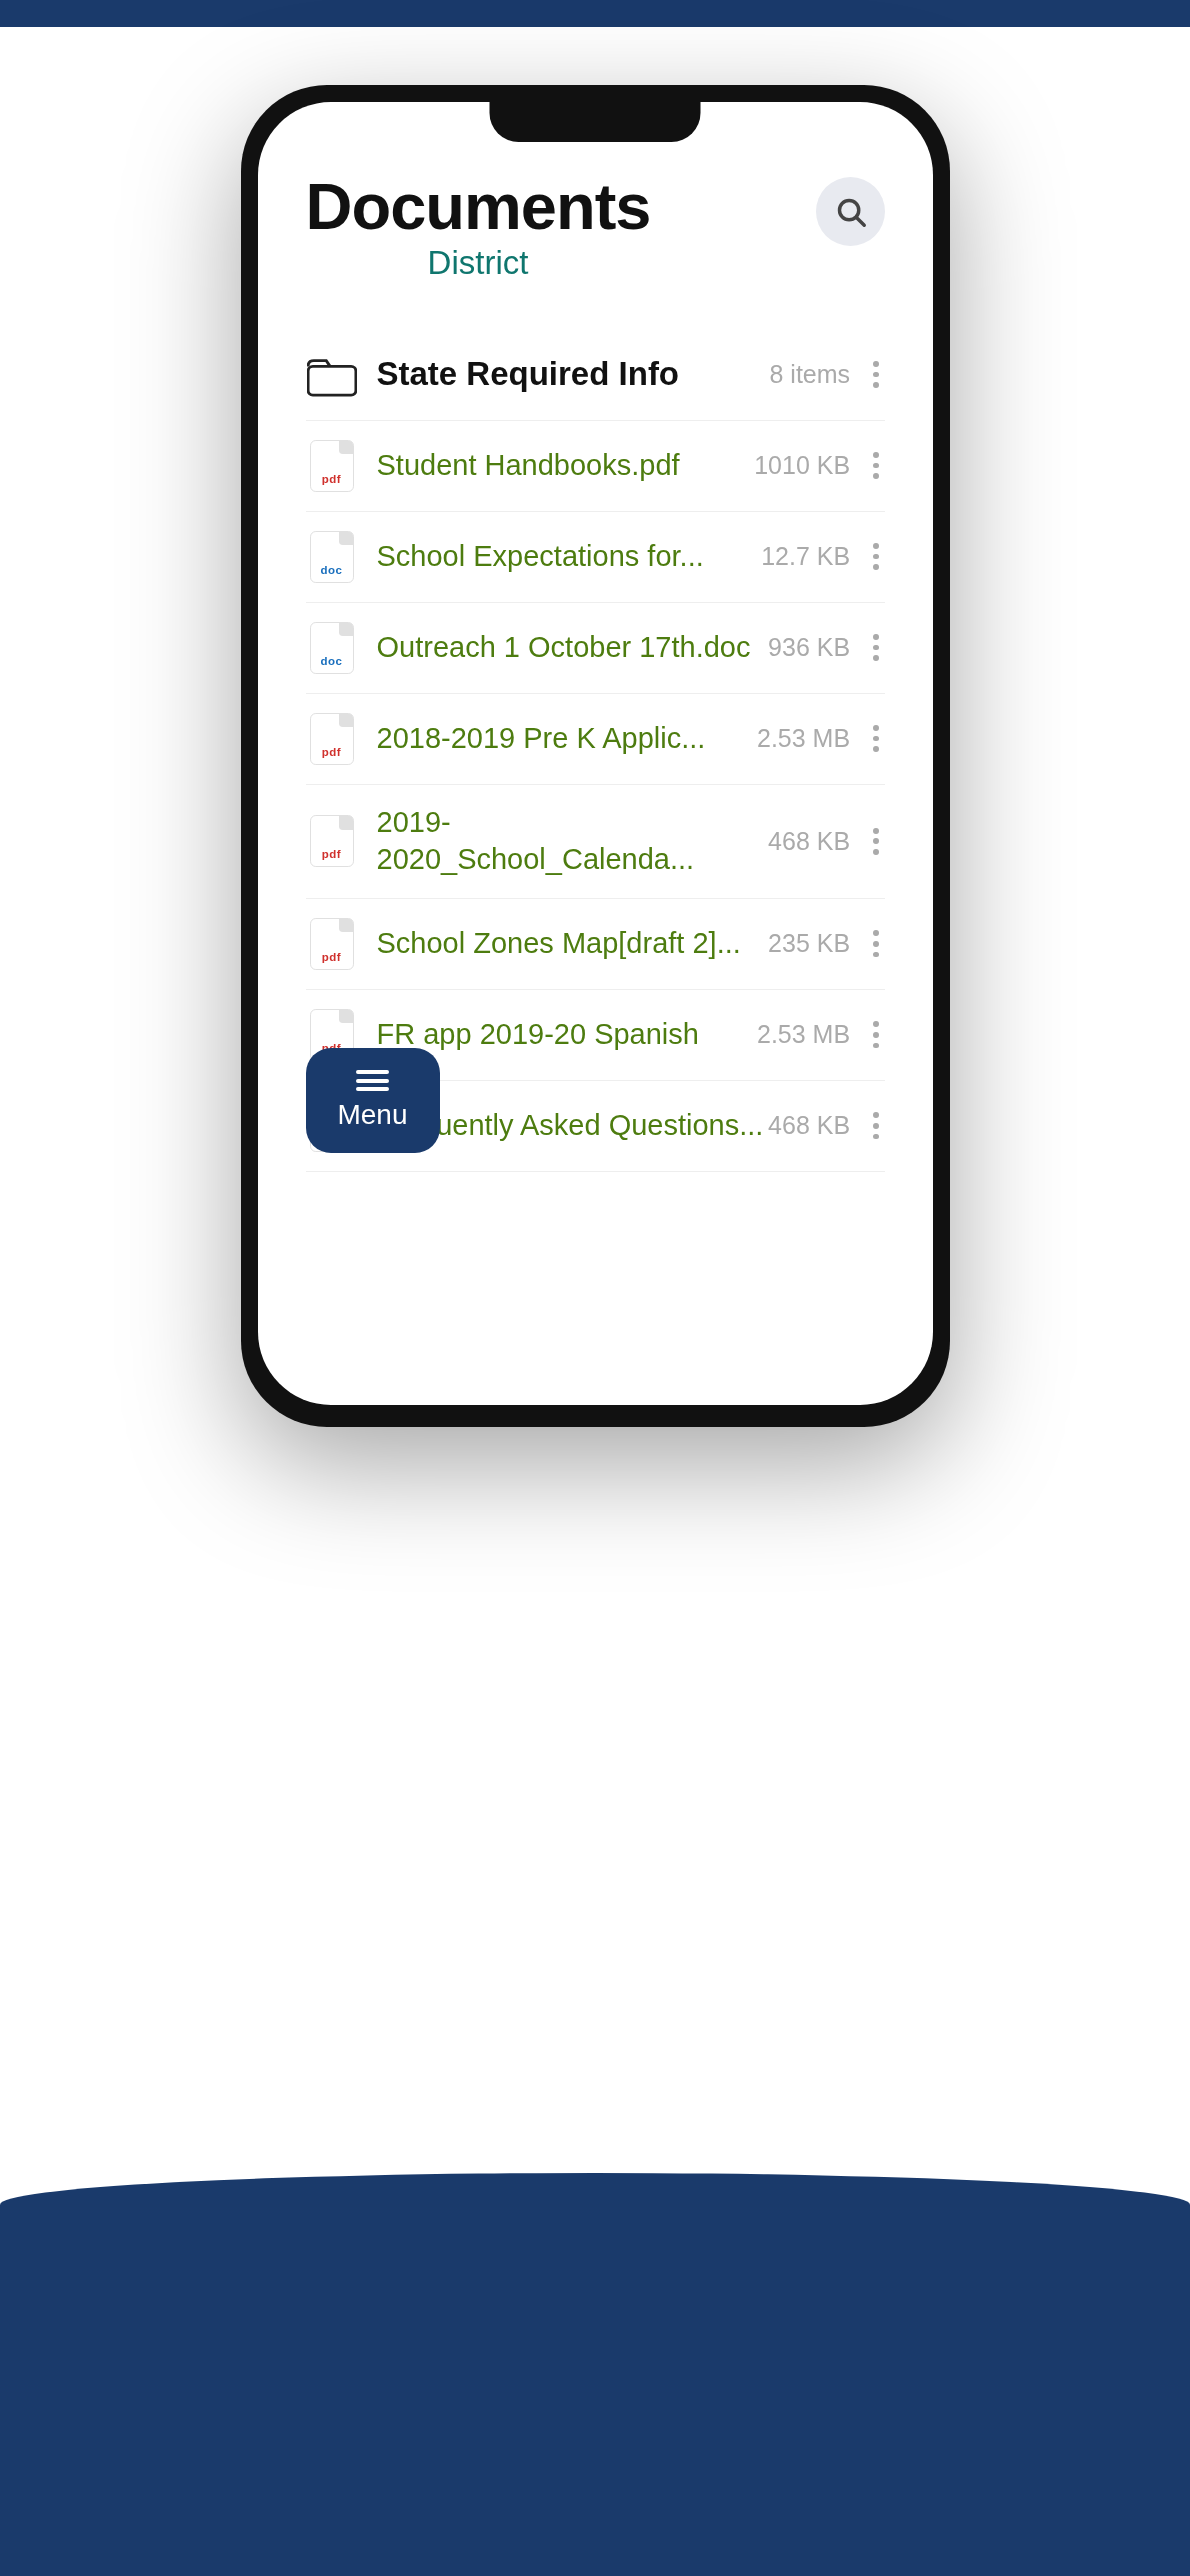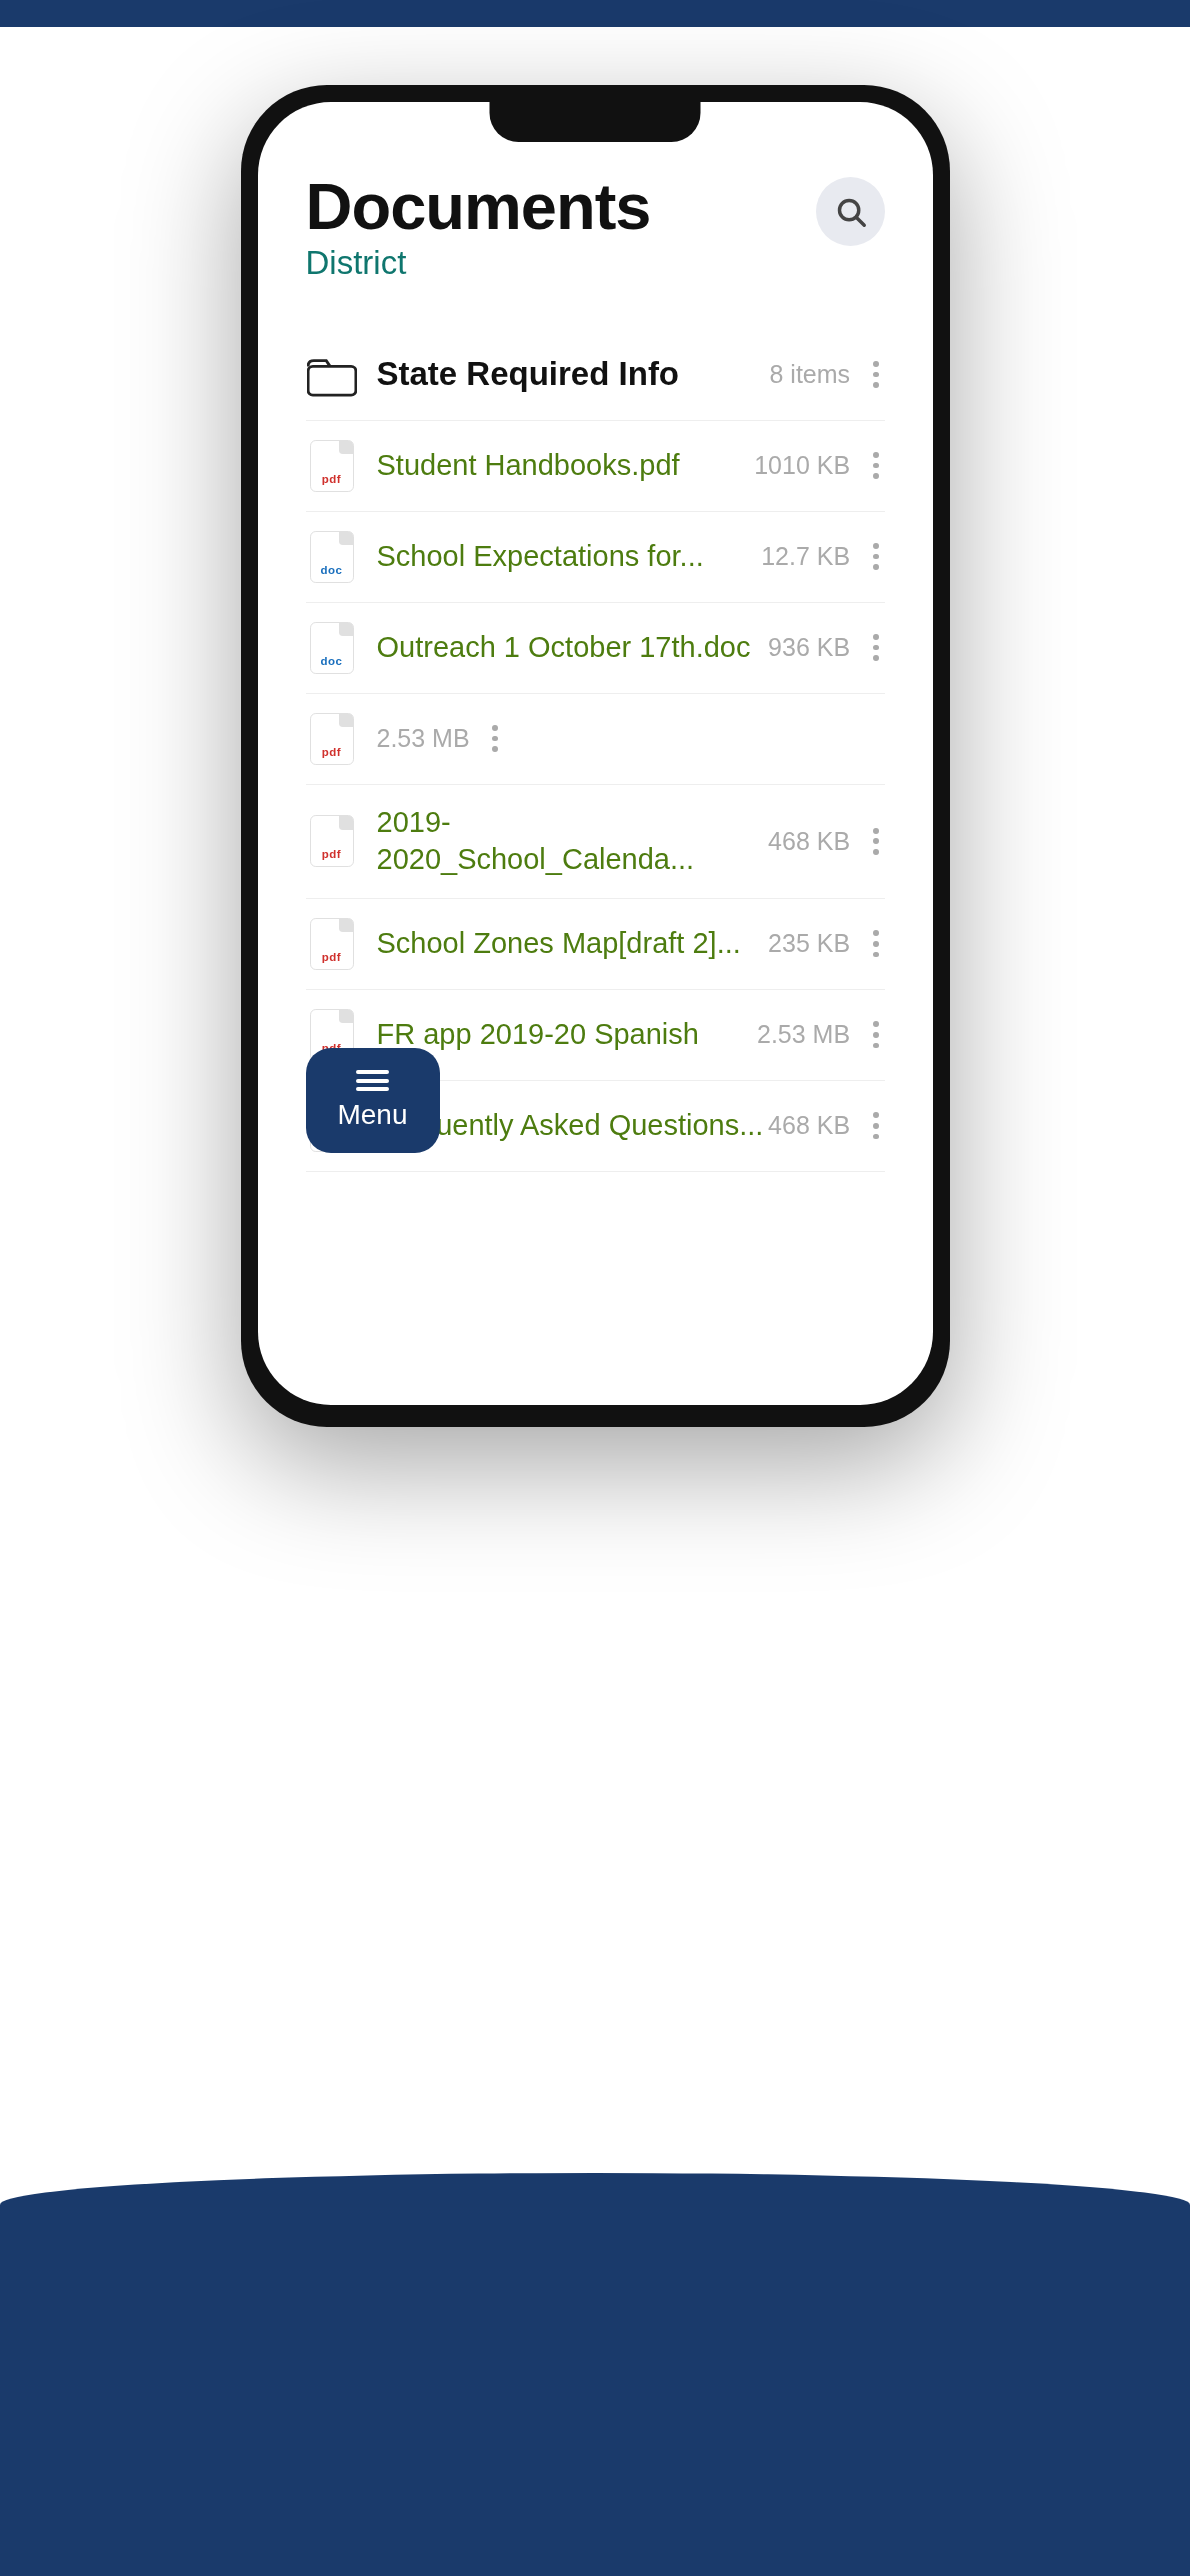--- a/index.html
+++ b/index.html
@@ -88,20 +88,21 @@
       padding: 67px 48px 29px 48px;
       position: relative;
     }
 
     
     .doc-header {
       display: flex;
       align-items: flex-start;
       justify-content: space-between;
       margin-bottom: 9.6px;
+      text-align: center;
     }
 
     .doc-title {
       font-size: 65px;
       font-weight: 900;
       color: #111111;
       letter-spacing: -1px;
     }
 
     .search-btn {
@@ -385,20 +386,21 @@
                 <div class="dot"></div>
               </div>
             </div>
 
             <div class="list-item">
               <div class="item-icon">
                 <div class="pdf-icon">
                     <span class="pdf-label">pdf</span>
                   </div>
               </div>
+              <div class="item-name">2018-2019 Pre K Applic...</div>
               <span class="item-size">2.53 MB</span>
               <div class="item-more">
                 <div class="dot"></div>
                 <div class="dot"></div>
                 <div class="dot"></div>
               </div>
             </div>
 
             <div class="list-item">
               <div class="item-icon">

